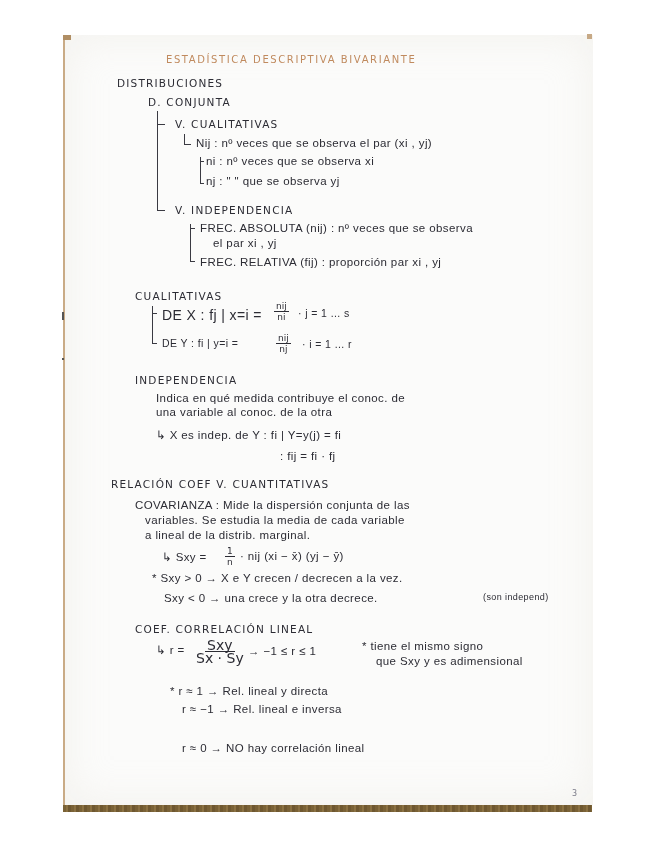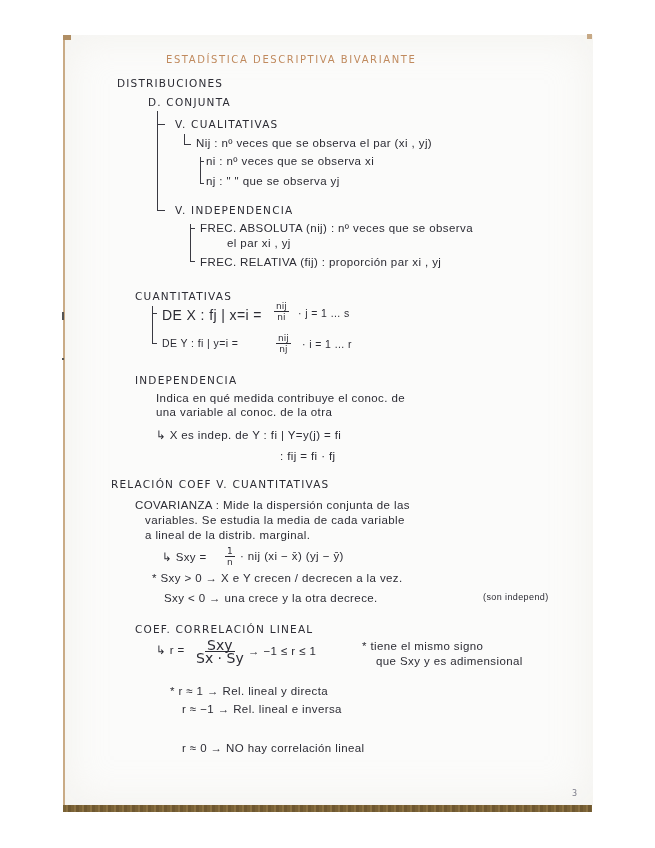--- a/index.html
+++ b/index.html
@@ -66,24 +66,24 @@
 <div class="hline" style="left:200px;top:161px;width:4px;"></div>
 <div class="hline" style="left:200px;top:183px;width:4px;"></div>
 <div class="t hand" style="left:206px;top:155px;">ni : nº veces que se observa xi</div>
 <div class="t hand" style="left:206px;top:175px;">nj :  "    " que se observa yj</div>
 
 <div class="t caps" style="left:175px;top:204px;">V. INDEPENDENCIA</div>
 <div class="vline" style="left:190px;top:224px;height:38px;"></div>
 <div class="hline" style="left:190px;top:228px;width:5px;"></div>
 <div class="hline" style="left:190px;top:261px;width:5px;"></div>
 <div class="t hand" style="left:200px;top:222px;">FREC. ABSOLUTA (nij) : nº veces que se observa</div>
-<div class="t hand" style="left:213px;top:237px;margin-left:14px;">el par xi , yj</div>
+<div class="t hand" style="left:213px;top:237px;">el par xi , yj</div>
 <div class="t hand" style="left:200px;top:256px;">FREC. RELATIVA (fij) : proporción par xi , yj</div>
 
-<div class="t caps" style="left:135px;top:290px;">CUANTITATIVAS</div>
+<div class="t caps" style="left:135px;top:290px;">CUALITATIVAS</div>
 <div class="vline" style="left:152px;top:306px;height:38px;"></div>
 <div class="hline" style="left:152px;top:313px;width:5px;"></div>
 <div class="hline" style="left:152px;top:343px;width:5px;"></div>
 
 <div class="t hand" style="left:162px;top:307px;font-size:14px;">DE X :  fj | x=i  =</div>
 <div class="frac" style="left:274px;top:301px;">
   <span class="num">nij</span>
   <span>ni</span>
 </div>
 <div class="t hand" style="left:298px;top:307px;font-size:10.5px;">· j = 1 ... s</div>

